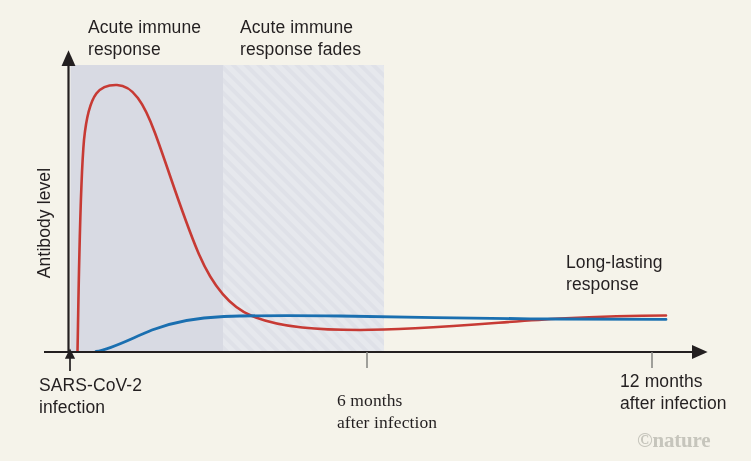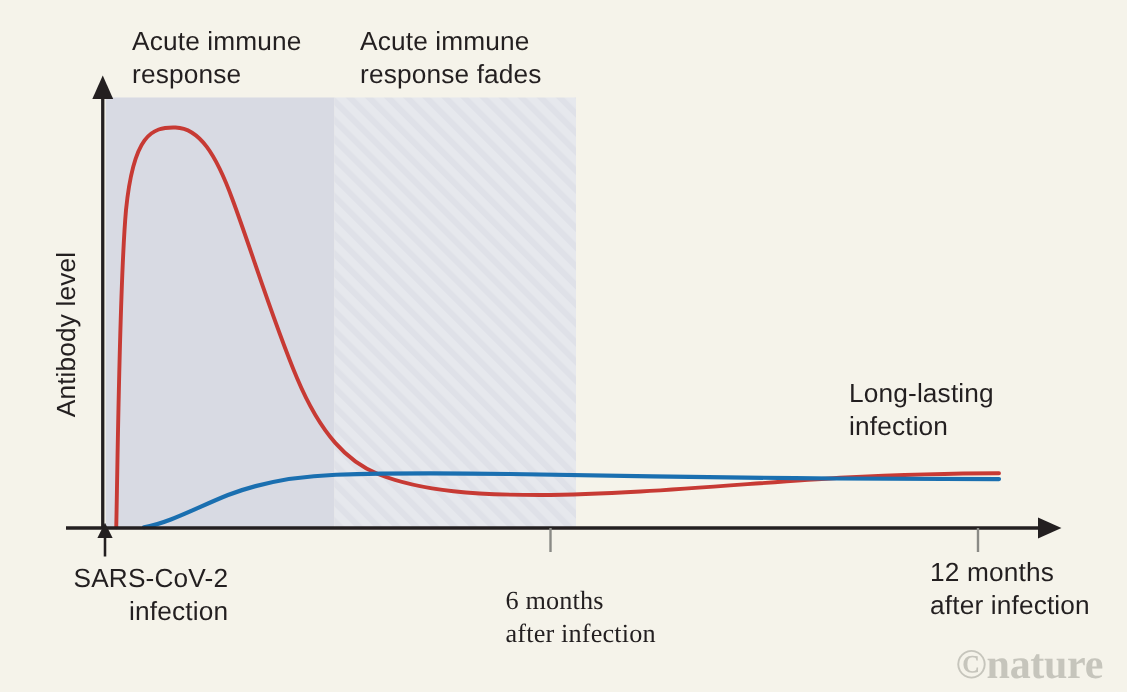--- a/index.html
+++ b/index.html
@@ -37,23 +37,22 @@
   }
   #label-acute-fades {
     left: 240px;
     top: 16px;
   }
   #label-long-lasting {
     left: 566px;
     top: 251px;
   }
   #label-sars-infection {
-    left: 49px;
+    left: 39px;
     top: 374px;
-    text-align: right;
   }
   #label-6-months {
     left: 337px;
     top: 389px;
     font-family: Liberation Serif, serif;
   }
   #label-12-months {
     left: 620px;
     top: 370px;
   }
@@ -64,21 +63,21 @@
     text-align: center;
     transform: rotate(-90deg);
     transform-origin: center center;
   }
   #nature-logo {
     position: absolute;
     left: 637px;
     top: 428px;
     font-family: "Liberation Serif", serif;
     font-weight: bold;
-    font-size: 28px;
+    font-size: 21px;
     color: #C6C5BC;
     letter-spacing: -0.2px;
   }
 </style>
 </head>
 <body>
 
 <svg id="figure" viewBox="0 0 751 461">
   <defs>
     <pattern id="hatch" width="9" height="9" patternUnits="userSpaceOnUse" patternTransform="rotate(-45)">
@@ -127,21 +126,21 @@
   <line x1="70" y1="371" x2="70" y2="357" stroke="#231F20" stroke-width="1.7" marker-end="url(#arrowtiny)"></line>
 </svg>
 
 <div class="annot" id="label-acute-response">Acute immune
 response</div>
 
 <div class="annot" id="label-acute-fades">Acute immune
 response fades</div>
 
 <div class="annot" id="label-long-lasting">Long-lasting
-infection</div>
+response</div>
 
 <div class="annot" id="label-sars-infection">SARS-CoV-2
 infection</div>
 
 <div class="annot" id="label-6-months">6 months
 after infection</div>
 
 <div class="annot" id="label-12-months">12 months
 after infection</div>
 

